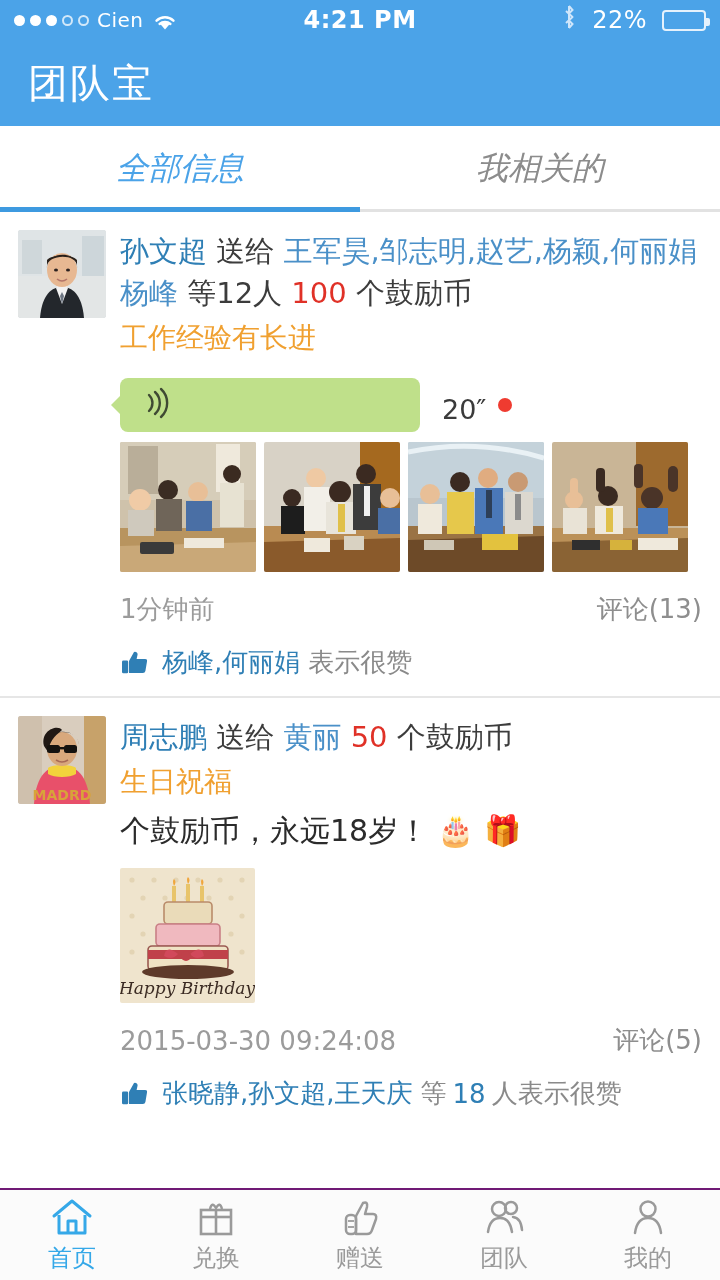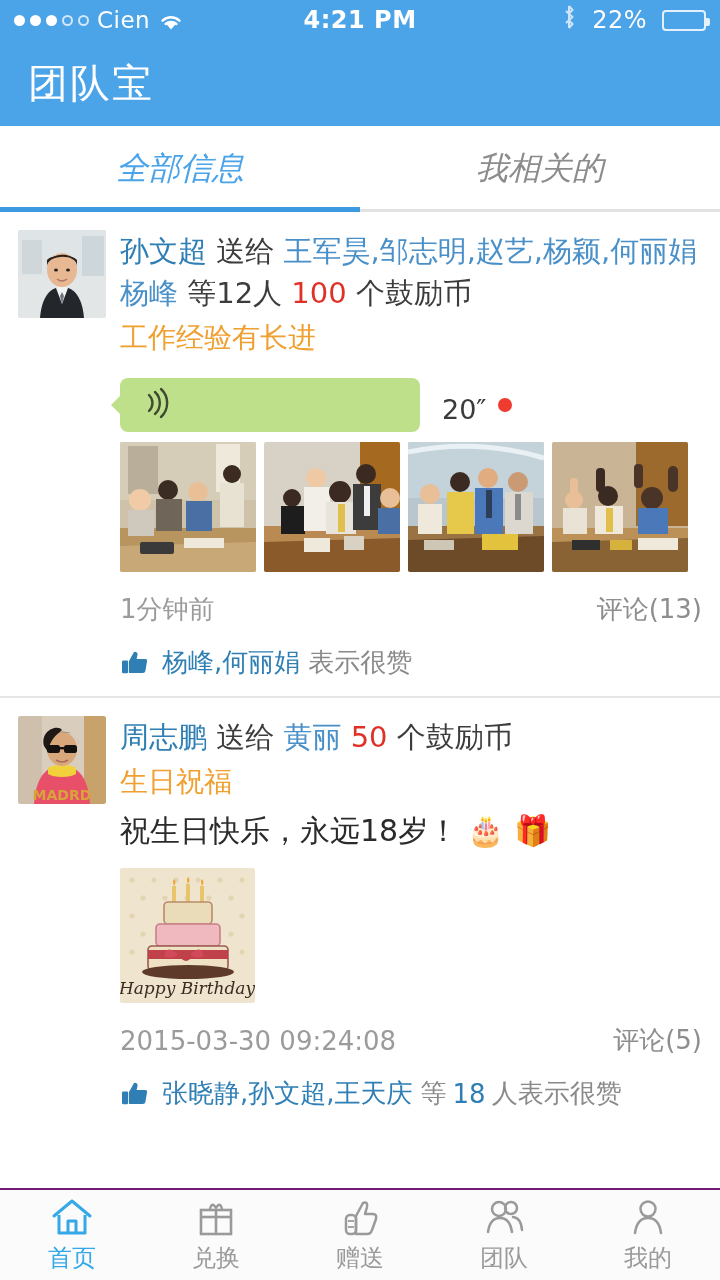--- a/index.html
+++ b/index.html
@@ -14,21 +14,21 @@
   
   .statusbar {
     height: 40px; background: #4ba3e8; color: #fff;
     display: flex; align-items: center; padding: 0 14px;
     font-size: 24px; letter-spacing: .5px;
   }
   .sb-left { display: flex; align-items: center; gap: 8px; flex: 1; }
   .dots { display: flex; align-items: center; gap: 5px; }
   .dot { width: 11px; height: 11px; border-radius: 50%; background: #fff; }
   .dot.hollow { background: transparent; border: 2px solid #ffffff; opacity: .75; }
-  .carrier { font-size: 23px; }
+  .carrier { font-size: 20px; }
   .wifi { width: 26px; height: 20px; position: relative; display: inline-block; }
   .sb-center { font-size: 24px; font-weight: bold; }
   .sb-right { flex: 1; display: flex; align-items: center; justify-content: flex-end; gap: 15px; }
   .batt { width: 44px; height: 21px; border: 2px solid rgba(255,255,255,.85);
           border-radius: 4px; position: relative; padding: 2px; }
   .batt::after { content:""; position:absolute; right:-6px; top:6px; width:4px; height:8px;
           background: rgba(255,255,255,.85); border-radius: 0 2px 2px 0; }
   .batt-fill { height: 100%; background: #fff; border-radius: 2px; }
 
   
@@ -333,21 +333,21 @@
         <div class="post-body">
           <div class="headline">
             <span class="hl-sender">周志鹏</span>
             <span class="hl-plain">送给</span>
             <span class="hl-recipients">黄丽</span>
             <span class="hl-amount">50</span>
             <span class="hl-plain">个鼓励币</span>
           </div>
           <div class="tagline">生日祝福</div>
           <div class="content">
-            <span>祝生日快乐，永远18岁！</span>
+            <span>个鼓励币，永远18岁！</span>
             <span>🎂 🎁</span>
           </div>
 
           <div class="single-photo">
             <svg class="ph" viewBox="0 0 135 135" preserveAspectRatio="none">
               <rect width="135" height="135" fill="#efe4cd"></rect>
               <g fill="#e3d4b4">
                 <circle cx="12" cy="12" r="2.6"></circle>
                   <circle cx="34" cy="12" r="2.6"></circle>
                   <circle cx="56" cy="12" r="2.6"></circle>

